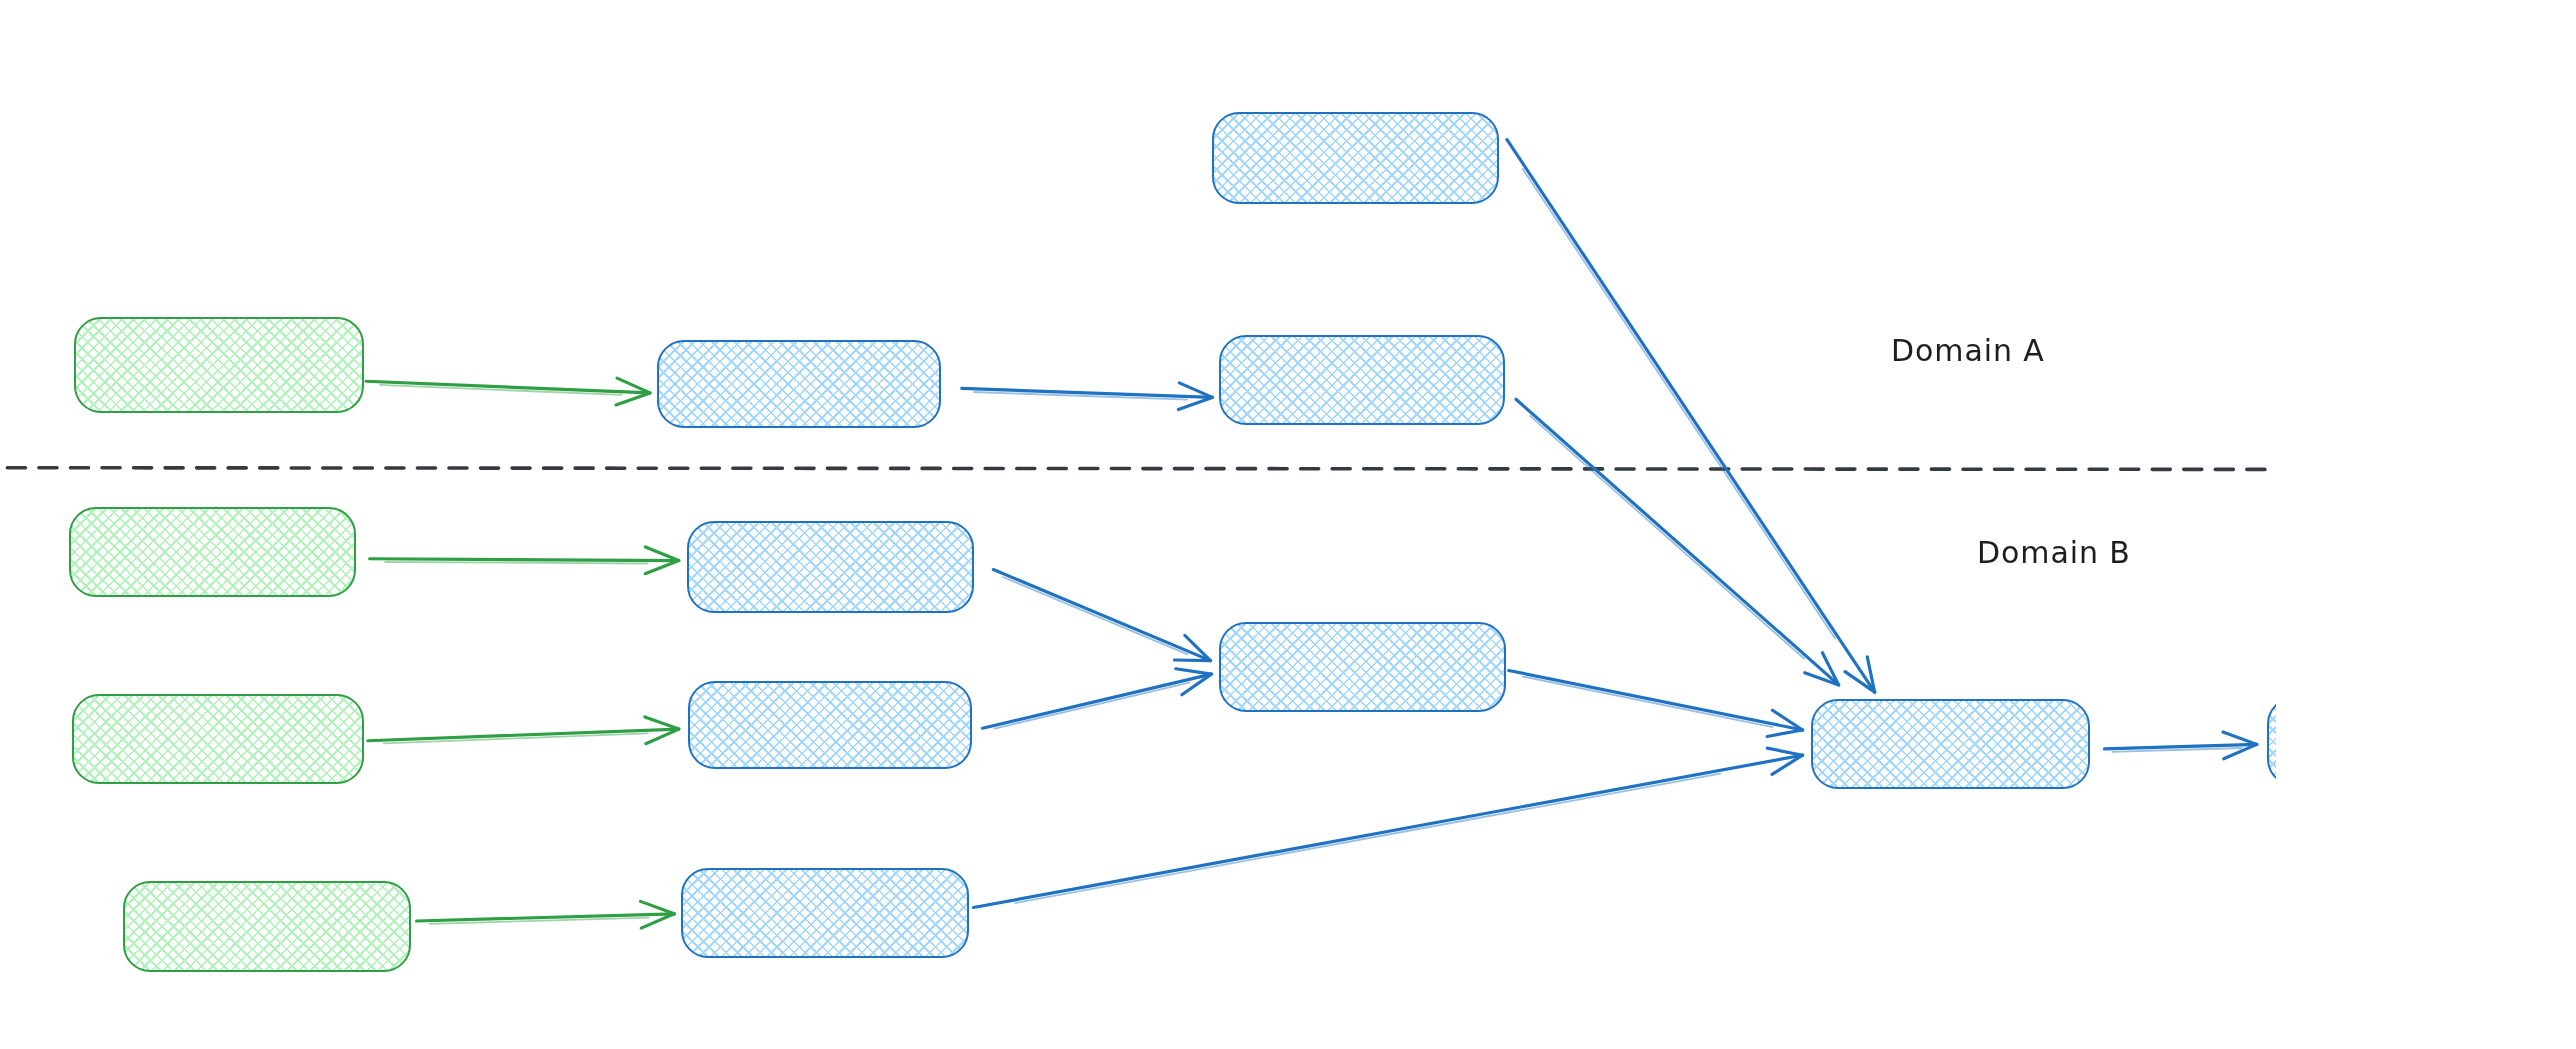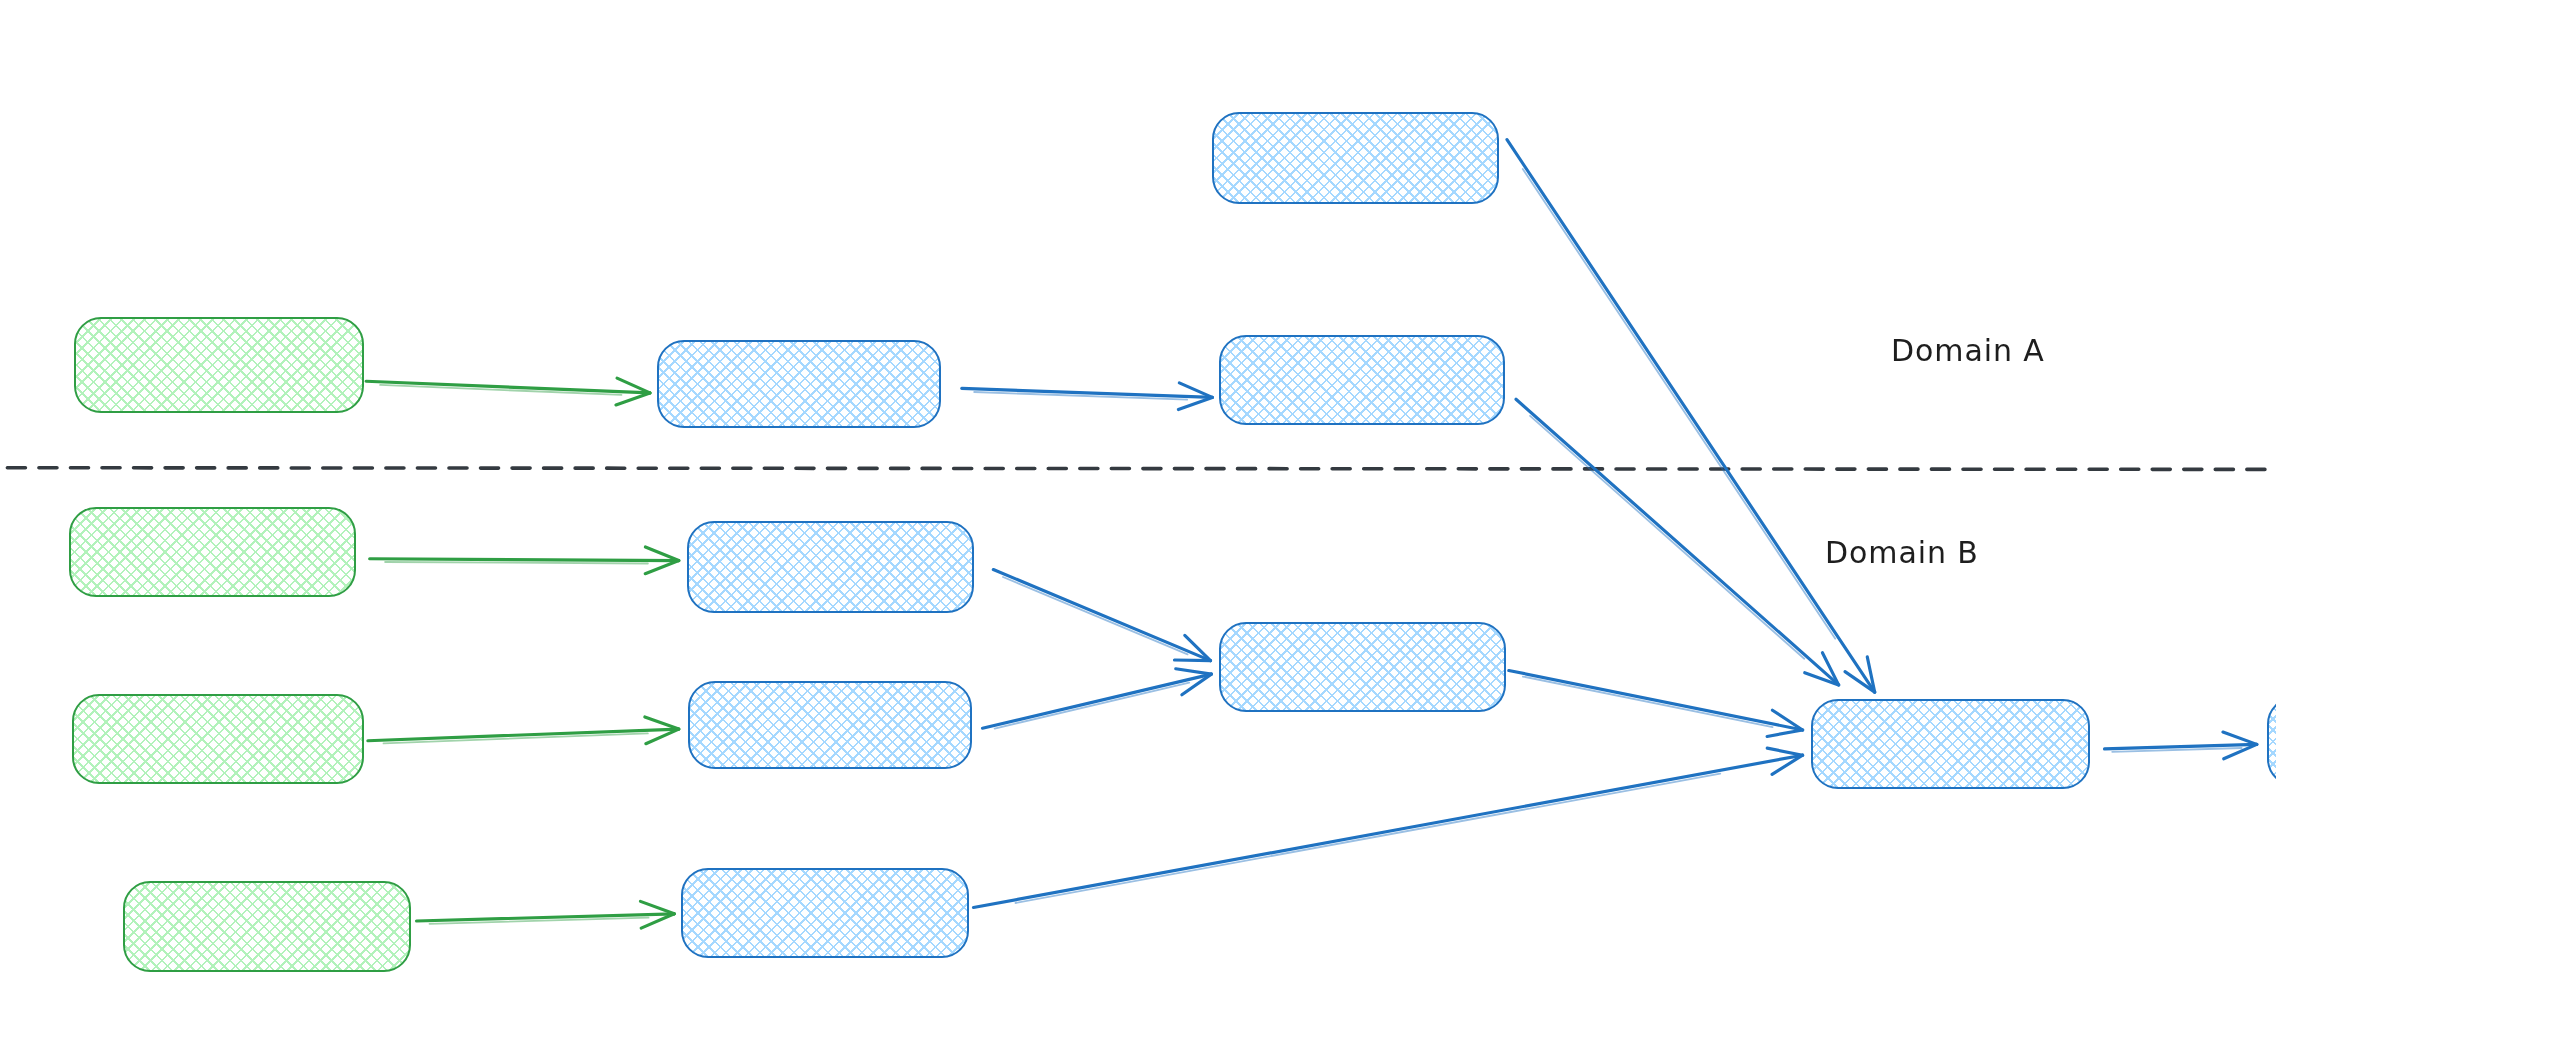--- a/index.html
+++ b/index.html
@@ -124,21 +124,21 @@
         <line x1="748" y1="1014" x2="710.4530847930123" y2="1000.2076413025446" stroke="#2f9e44" stroke-width="3.5" stroke-linecap="round"></line>
       </g>
       <g>
         <line x1="2335" y1="831" x2="2504" y2="826" stroke="#1f72c1" stroke-width="3.5" stroke-linecap="round"></line>
         <line x1="2343.553505005792" y1="834.2484691957735" x2="2487.203505005792" y2="829.9984691957735" stroke="#1f72c1" stroke-width="2" stroke-linecap="round" stroke-opacity="0.45"></line>
         <line x1="2504" y1="826" x2="2467.308428623616" y2="841.9288602835136" stroke="#1f72c1" stroke-width="3.5" stroke-linecap="round"></line>
         <line x1="2504" y1="826" x2="2466.430894330244" y2="812.2682011675556" stroke="#1f72c1" stroke-width="3.5" stroke-linecap="round"></line>
       </g>
     </svg>
   <div class="label" id="label-domain-a" style="left: 1891px; top: 333px;">Domain A</div>
-  <div class="label" id="label-domain-b" style="left: 1825px; top: 535px;">Domain B</div>
+  <div class="label" id="label-domain-b" style="left: 1977px; top: 535px;">Domain B</div>
 <div class="node blue" style="left: 1212px; top: 112px; width: 287px; height: 92px;"></div>
     <div class="node green" style="left: 74px; top: 317px; width: 290px; height: 96px;"></div>
     <div class="node blue" style="left: 657px; top: 340px; width: 284px; height: 88px;"></div>
     <div class="node blue" style="left: 1219px; top: 335px; width: 286px; height: 90px;"></div>
     <div class="node green" style="left: 69px; top: 507px; width: 287px; height: 90px;"></div>
     <div class="node blue" style="left: 687px; top: 521px; width: 287px; height: 92px;"></div>
     <div class="node green" style="left: 72px; top: 694px; width: 292px; height: 90px;"></div>
     <div class="node blue" style="left: 688px; top: 681px; width: 284px; height: 88px;"></div>
     <div class="node blue" style="left: 1219px; top: 622px; width: 287px; height: 90px;"></div>
     <div class="node green" style="left: 123px; top: 881px; width: 288px; height: 91px;"></div>

